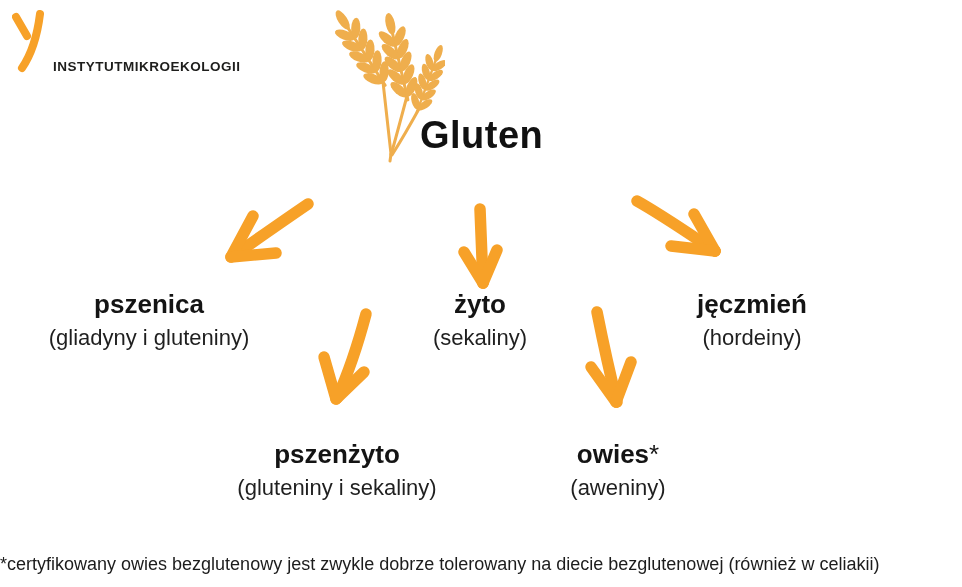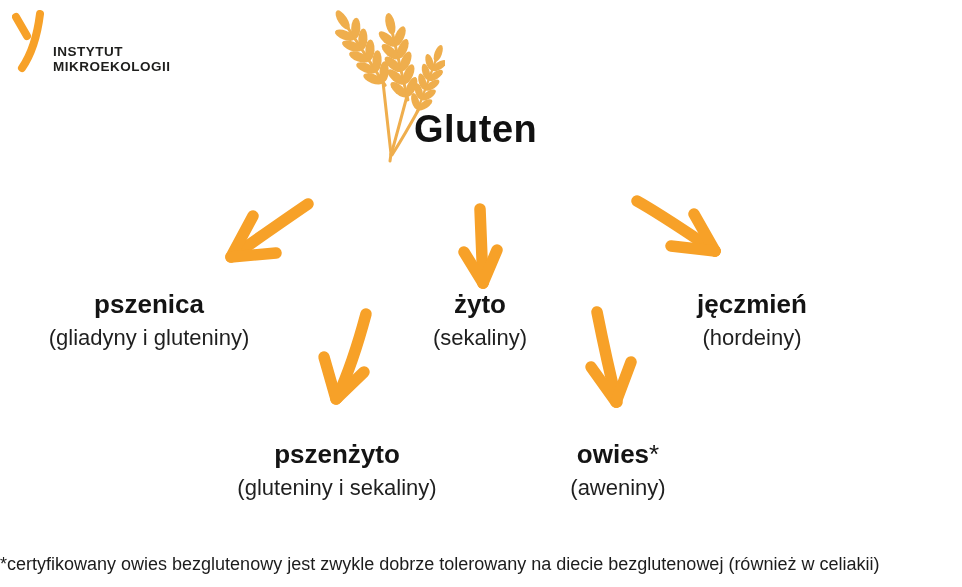--- a/index.html
+++ b/index.html
@@ -10,34 +10,34 @@
     background: var(--background, #ffffff);
     font-family: "Liberation Sans", "DejaVu Sans", sans-serif;
     color: var(--text, #1b1b1b);
     overflow: hidden;
   }
 
   
   .logo { position: absolute; left: 12px; top: 10px; display: flex; align-items: flex-end; }
   .logo-y { width: 36px; height: 66px; }
   .logo-y path { stroke: var(--accent, #F7A128); stroke-width: 8; fill: none; stroke-linecap: round; }
-  .logo-text { margin-left: 5px; margin-bottom: 2px; display: flex; flex-direction: column; }
+  .logo-text { margin-left: 5px; margin-bottom: 2px; display: flex; }
   .logo-text span {
     font-size: 13.5px; font-weight: 700; letter-spacing: 0.5px;
     line-height: 15px; color: #1e1e1c; white-space: nowrap;
   }
 
   
   .wheat { position: absolute; left: 325px; top: 4px; width: 120px; height: 160px; }
   .wheat .grain { fill: var(--wheat, #EFAE4D); }
   .wheat .stem { stroke: var(--wheat, #EFAE4D); stroke-width: 3; fill: none; stroke-linecap: round; }
 
   
   .title {
-    position: absolute; left: 412px; top: 106px; margin: 2px;
+    position: absolute; left: 412px; top: 106px; margin: 8px;
     font-size: 38px; font-weight: 700; color: #111111; letter-spacing: 0.5px; text-align: right;
   }
 
   
   .arrows { position: absolute; left: 0; top: 0; width: 962px; height: 587px; pointer-events: none; }
   .arrows path {
     stroke: var(--accent, #F7A128); stroke-width: 11.5; fill: none;
     stroke-linecap: round; stroke-linejoin: round;
   }
 

